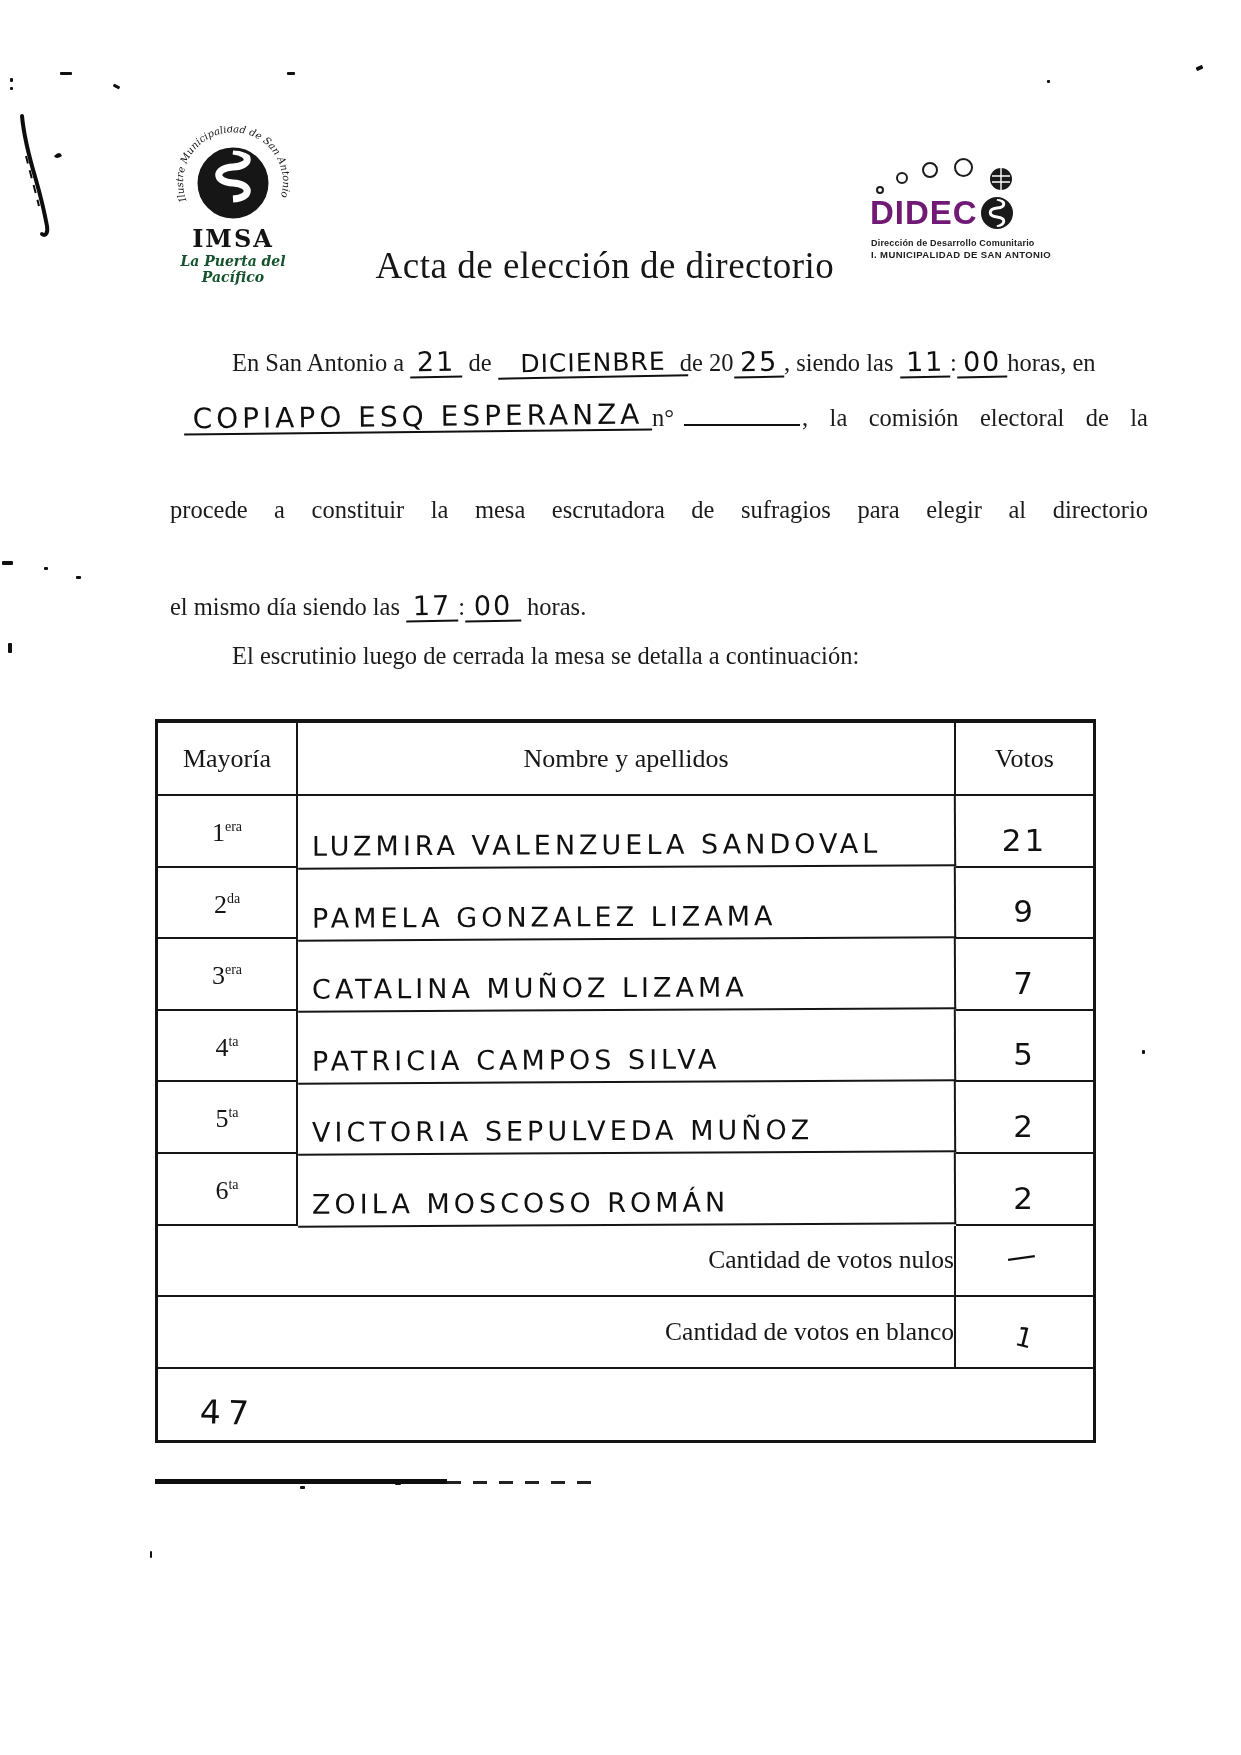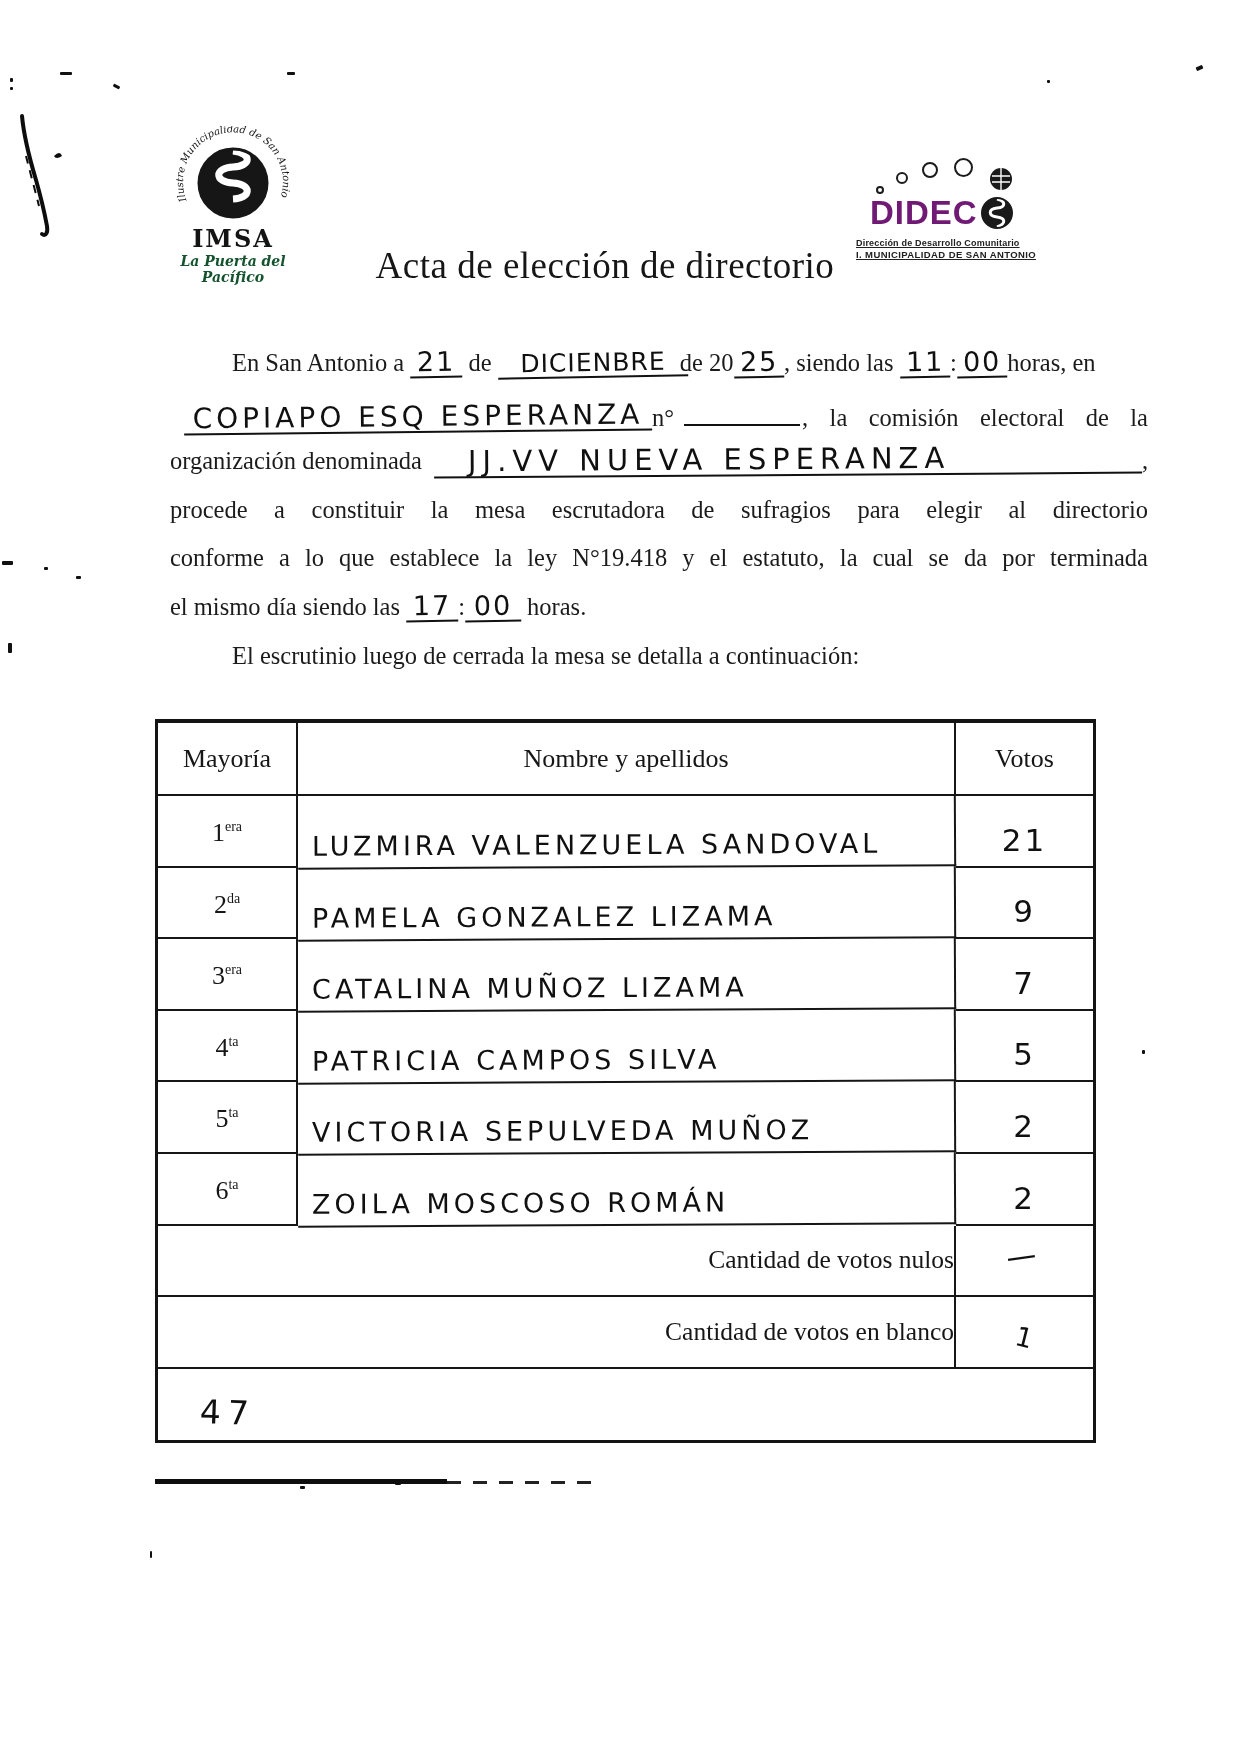--- a/index.html
+++ b/index.html
@@ -11,21 +11,21 @@
   }
   
   .speck { position:absolute; background:#111; border-radius:1px; }
   
   #imsa { position:absolute; left:158px; top:126px; width:150px; text-align:center; }
   #imsa .acronym { font-family:"DejaVu Serif",serif; font-weight:bold; font-size:24px; letter-spacing:2px; margin-top:-4px; color:#141414; }
   #imsa .tagline  { font-family:"DejaVu Serif",serif; font-style:italic; font-weight:bold; font-size:14px; color:#14532d; }
   #dideco { position:absolute; left:852px; top:156px; width:320px; }
   #dideco .word { position:absolute; left:18px; top:38px; font-family:"Liberation Sans","DejaVu Sans",sans-serif; font-weight:bold; font-size:33px; letter-spacing:1px; color:#701a75; display:flex; align-items:center; }
   #dideco .dot { position:absolute; border:2.5px solid #1b1b1b; border-radius:50%; background:#fff; }
-  #dideco .sub { position:absolute; left:4px; font-family:"Liberation Sans","DejaVu Sans",sans-serif; color:#202020;text-decoration:underline; }
+  #dideco .sub { position:absolute; left:19px; font-family:"Liberation Sans","DejaVu Sans",sans-serif; color:#202020; }
   #dideco .sub1 { top:82px; font-size:9px; font-weight:bold; letter-spacing:.2px; }
   #dideco .sub2 { top:93px; font-size:9.5px; font-weight:bold; letter-spacing:.4px; }
   
   #title { position:absolute; left:0; top:244px; width:1210px; text-align:center; font-size:37px; letter-spacing:.5px; color:#161616; }
   
   .pline { position:absolute; left:170px; width:978px; font-size:24.5px; color:#1b1b1b; white-space:nowrap; }
   .indent { padding-left:62px; }
   .just { text-align:justify; text-align-last:justify; word-spacing:2px; }
   .hw { font-family:"DejaVu Sans",sans-serif; color:#101010; }
   .u { display:inline-block; border-bottom:2.5px solid #111; text-align:center; line-height:1.05; vertical-align:baseline; }
@@ -128,28 +128,22 @@
     <span class="u hw fill" style="min-width:46px;">11</span><span>:</span><span class="u hw fill" style="min-width:50px;">00</span><span>horas, en</span>
   </div>
 
   <div class="pline flexline" style="top:396px;">
     <span class="u hw" style="width:468px;margin-left:14px;font-size:28px;letter-spacing:4px;transform:rotate(-.6deg);">COPIAPO ESQ ESPERANZA</span>
     <span>n°</span>
     <span class="blankline" style="width:116px;margin:0 2px 0 10px;"></span>
     <span style="flex:1;display:block;text-align:justify;text-align-last:justify;">, la comisión electoral de la</span>
   </div>
 
-  <div class="pline flexline" style="top:444px;">
-    <span>organización denominada</span>
-    <span class="u hw" style="flex:1;margin-left:12px;font-size:29px;letter-spacing:6px;text-align:left;padding-left:34px;transform:rotate(-.4deg);">JJ.VV NUEVA ESPERANZA</span>
-    <span>,</span>
-  </div>
 
   <div class="pline just" style="top:496px;">procede a constituir la mesa escrutadora de sufragios para elegir al directorio</div>
-  <div class="pline just" style="top:544px;">conforme a lo que establece la ley N°19.418 y el estatuto, la cual se da por terminada</div>
 
   <div class="pline" style="top:592px;">
     <span>el mismo día siendo las</span>
     <span class="u hw fill" style="min-width:52px;">17</span><span>:</span><span class="u hw fill" style="min-width:56px;">00</span>
     <span>horas.</span>
   </div>
 
   <div class="pline indent" style="top:642px;">El escrutinio luego de cerrada la mesa se detalla a continuación:</div>
 
   <div id="tablewrap">

